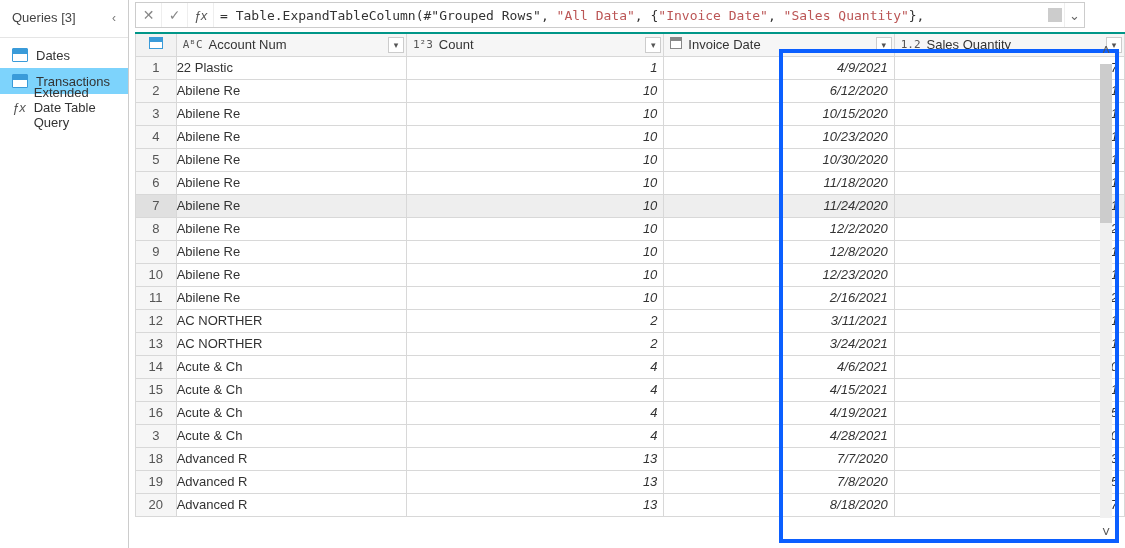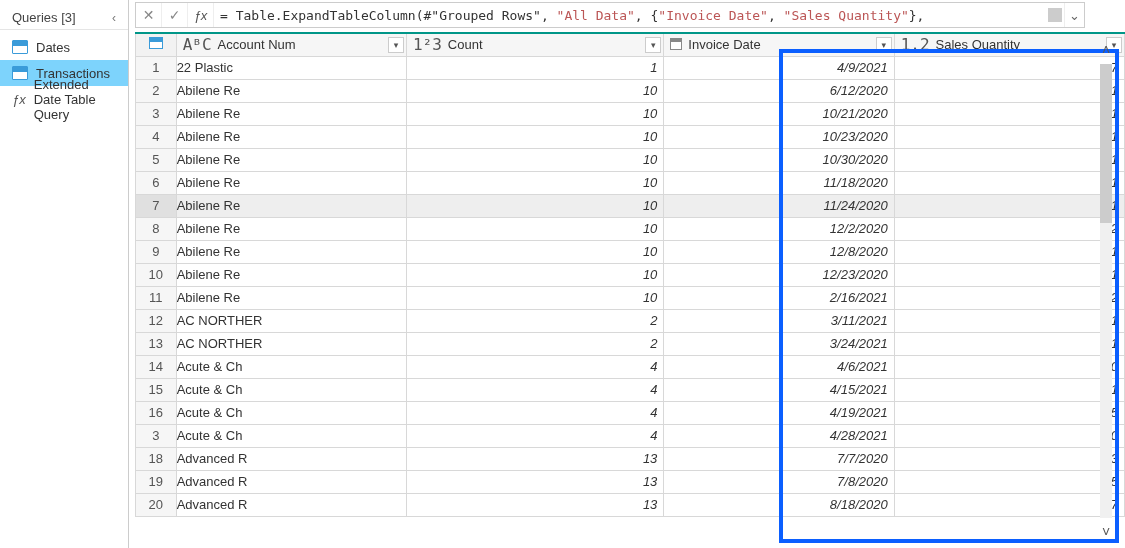--- a/index.html
+++ b/index.html
@@ -2,21 +2,21 @@
 <html><head>
 <meta charset="utf-8">
 <style>
   * { box-sizing: border-box; margin: 0; padding: 0; }
   body { font-family: "Segoe UI", sans-serif; font-size: 13px; color: #333; background: #fff; width: 1125px; height: 548px; overflow: hidden; position: relative; }
 
   .main { display: flex; height: 100%; }
 
   
   .sidebar { width: 248px; border-right: 1px solid #ccc; background: #fff; }
-  .sidebar-header { padding: 10px 12px 4px; border-bottom: 1px solid #e5e5e5; display: flex; justify-content: space-between; align-items: center; font-size: 13px; color: #444; }
+  .sidebar-header { padding: 10px 12px 12px; border-bottom: 1px solid #e5e5e5; display: flex; justify-content: space-between; align-items: center; font-size: 13px; color: #444; }
   .collapse-icon { font-size: 12px; color: #777; cursor: pointer; }
   .query-list { padding-top: 4px; }
   .query-item { display: flex; align-items: center; padding: 4px 12px; cursor: pointer; font-size: 13px; color: #333; height: 26px; }
   .query-item.selected { background: #7dd3fc; }
   .q-icon { width: 16px; height: 14px; margin-right: 8px; display: inline-flex; align-items: center; justify-content: center; }
   .q-icon.table { border: 1px solid #3a9bd9; border-radius: 1px; background: linear-gradient(to bottom, #3a9bd9 0 40%, #fff 40% 100%); }
   .q-icon.fx { font-style: italic; color: #555; font-size: 13px; border: none; background: none; width: 16px; }
 
   
   .content { flex: 1; display: flex; flex-direction: column; position: relative; }
@@ -46,21 +46,21 @@
   .col-count { width: 190px; }
   .col-date { width: 170px; }
   .col-qty { width: 170px; margin-left: 12px; }
 
   .grid td.txt { }
   .grid td.num { text-align: right; padding-right: 6px; font-style: italic; }
   .grid td.date { text-align: right; padding-right: 6px; font-style: italic; }
   .grid td.qty { text-align: right; padding-right: 6px; font-style: italic; }
 
   .th-inner { display:flex; align-items:center; height:100%; }
-  .type-icon { font-size: 16px; color:#555; margin-right: 6px; font-family: Consolas, monospace; }
+  .type-icon { font-size: 11px; color:#555; margin-right: 6px; font-family: Consolas, monospace; }
   .th-drop { position:absolute; right:2px; top:3px; width:16px; height:16px; border:1px solid #ccc; background:#fff; display:flex; align-items:center; justify-content:center; font-size:9px; color:#555; cursor:pointer; }
 
   
   .blue-box { position:absolute; border: 4px solid #0b5fff; pointer-events:none; }
 
   
   .vscroll { position:absolute; right: 4px; top: 40px; bottom: 6px; width: 30px; display:flex; flex-direction:column; align-items:center; justify-content:space-between; }
   .vscroll .arrow { font-size: 14px; color:#555; cursor:pointer; height:20px; display:flex; align-items:center; }
   .vscroll .track { flex:1; width: 12px; background:#f0f0f0; position:relative; margin: 4px 0; }
   .vscroll .thumb { position:absolute; top:0; width:100%; background:#ccc; }
@@ -147,21 +147,21 @@
               <td class="rowhead">2</td>
               <td class="txt">Abilene Re</td>
               <td class="num">10</td>
               <td class="date">6/12/2020</td>
               <td class="qty">1</td>
             </tr>
             <tr>
               <td class="rowhead">3</td>
               <td class="txt">Abilene Re</td>
               <td class="num">10</td>
-              <td class="date">10/21/2020</td>
+              <td class="date">10/15/2020</td>
               <td class="qty">1</td>
             </tr>
             <tr>
               <td class="rowhead">4</td>
               <td class="txt">Abilene Re</td>
               <td class="num">10</td>
               <td class="date">10/23/2020</td>
               <td class="qty">1</td>
             </tr>
             <tr>

